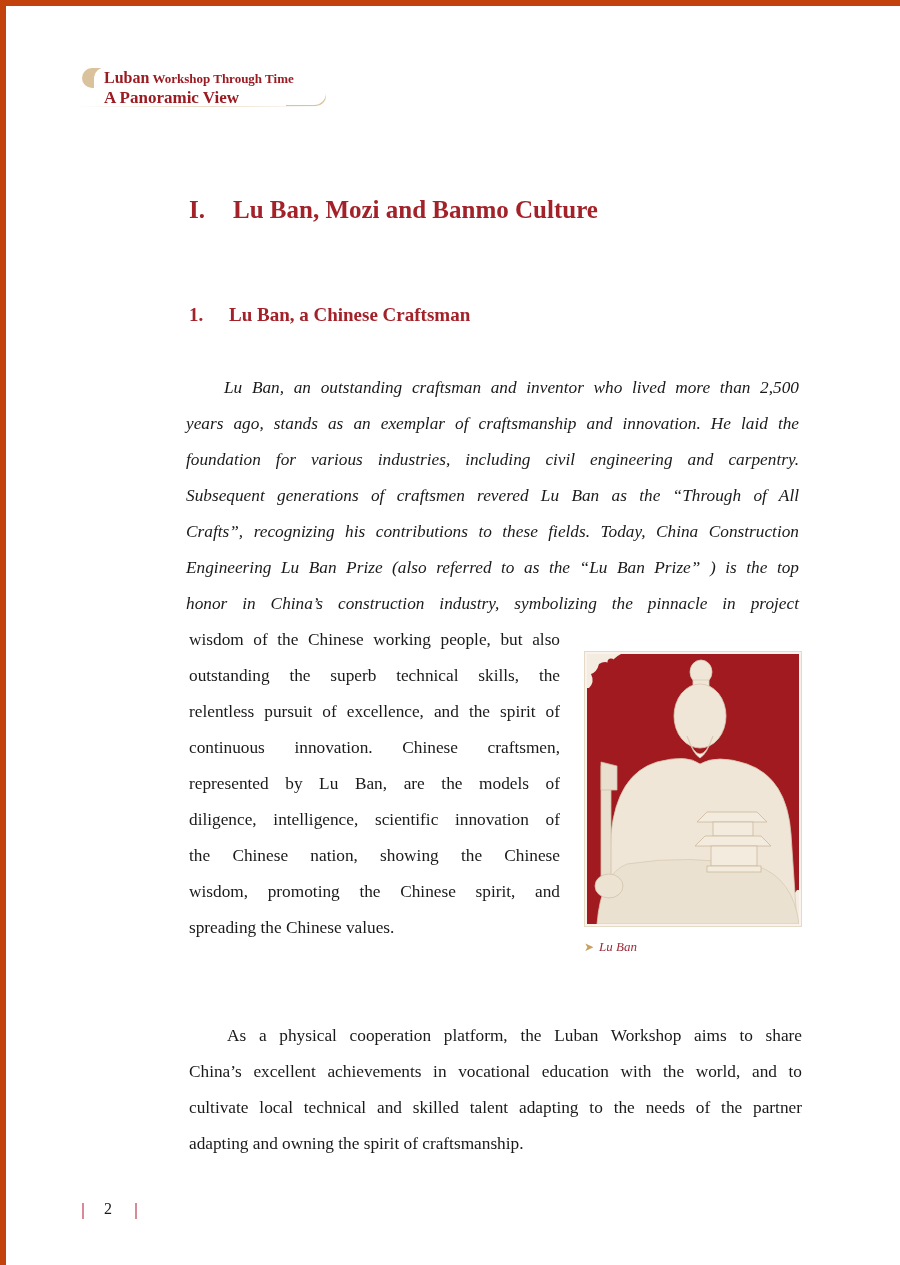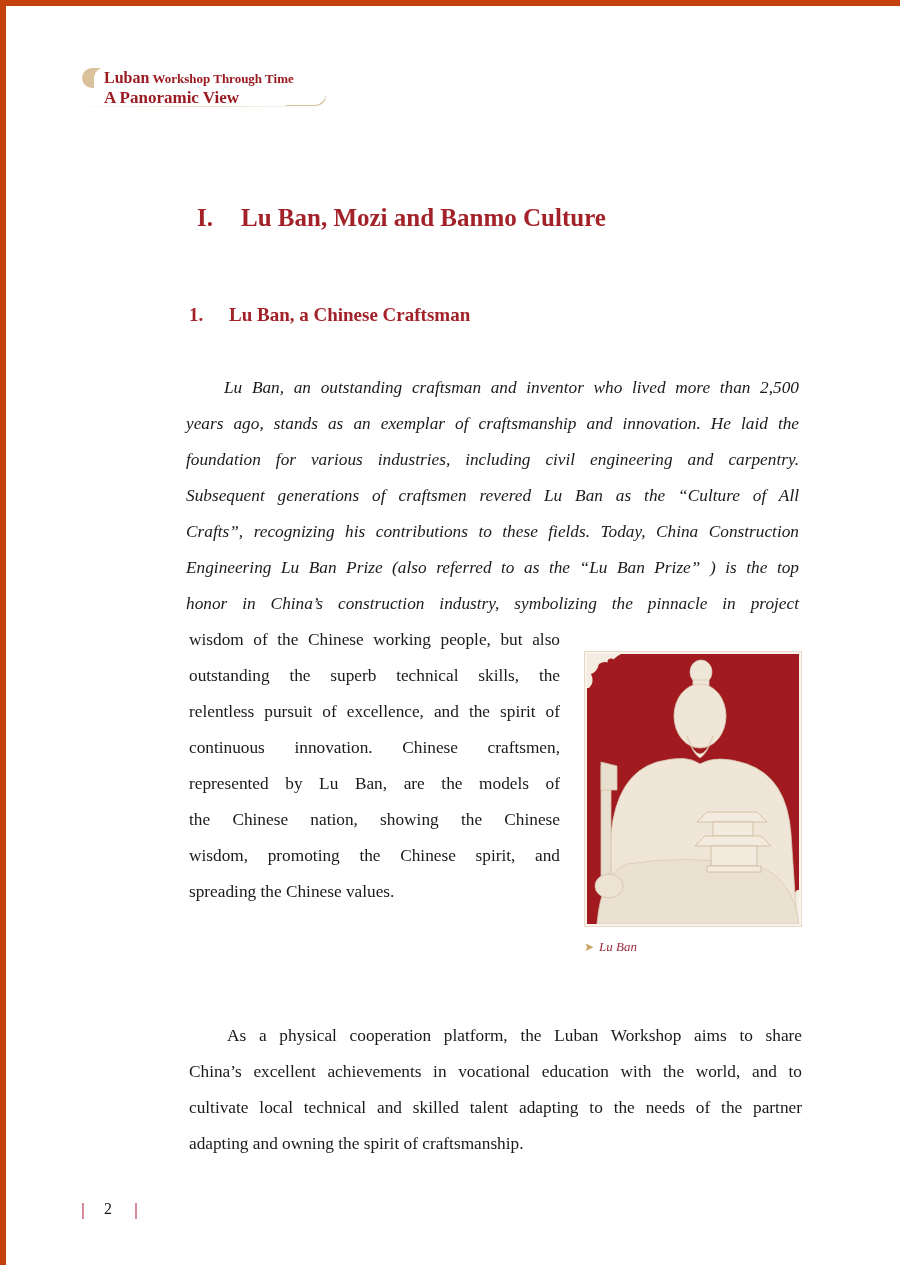--- a/index.html
+++ b/index.html
@@ -94,44 +94,45 @@
     <div class="scroll-top"></div>
     <div class="scroll-bottom"></div>
     <div class="bar"></div>
     <div class="rule"></div>
     <div class="line1">
       <span class="big">Luban</span><span> Workshop Through Time</span>
     </div>
     <div class="line2">A Panoramic View</div>
   </div>
 
-  <h1 class="chapter-title" style="margin:8px;">
+  <h1 class="chapter-title" style="margin:0;">
     <span class="num">I.</span><span>Lu Ban, Mozi and Banmo Culture</span>
   </h1>
 
   <h2 class="section-title" style="margin:0;">
     <span class="num">1.</span><span>Lu Ban, a Chinese Craftsman</span>
   </h2>
 
   <div class="body-text para1">
     <span class="line">Lu Ban, an outstanding craftsman and inventor who lived more than 2,500</span>
     <span class="line" style="text-indent:0">years ago, stands as an exemplar of craftsmanship and innovation. He laid the</span>
     <span class="line" style="text-indent:0">foundation for various industries, including civil engineering and carpentry.</span>
-    <span class="line" style="text-indent:0">Subsequent generations of craftsmen revered Lu Ban as the “Culture of All</span>
+    <span class="line" style="text-indent:0">Subsequent generations of craftsmen revered Lu Ban as the “Through of All</span>
     <span class="line" style="text-indent:0">Crafts”, recognizing his contributions to these fields. Today, China Construction</span>
     <span class="line" style="text-indent:0">Engineering Lu Ban Prize (also referred to as the “Lu Ban Prize” ) is the top</span>
     <span class="line" style="text-indent:0">honor in China’s construction industry, symbolizing the pinnacle in project</span>
   </div>
 
   <div class="body-text para1b">
     <span class="line">wisdom of the Chinese working people, but also</span>
     <span class="line">outstanding the superb technical skills, the</span>
     <span class="line">relentless pursuit of excellence, and the spirit of</span>
     <span class="line">continuous innovation. Chinese craftsmen,</span>
     <span class="line">represented by Lu Ban, are the models of</span>
+    <span class="line">diligence, intelligence, scientific innovation of</span>
     <span class="line">the Chinese nation, showing the Chinese</span>
     <span class="line">wisdom, promoting the Chinese spirit, and</span>
     <span class="line last">spreading the Chinese values.</span>
   </div>
 
   <div class="figure">
     <div class="frame"></div>
     <svg class="art" viewBox="0 0 212 270" preserveAspectRatio="none" aria-label="White marble statue of Lu Ban seated, holding an axe and a pagoda model, on a red background">
       <rect x="0" y="0" width="212" height="270" fill="#a11a1f"></rect>
 

